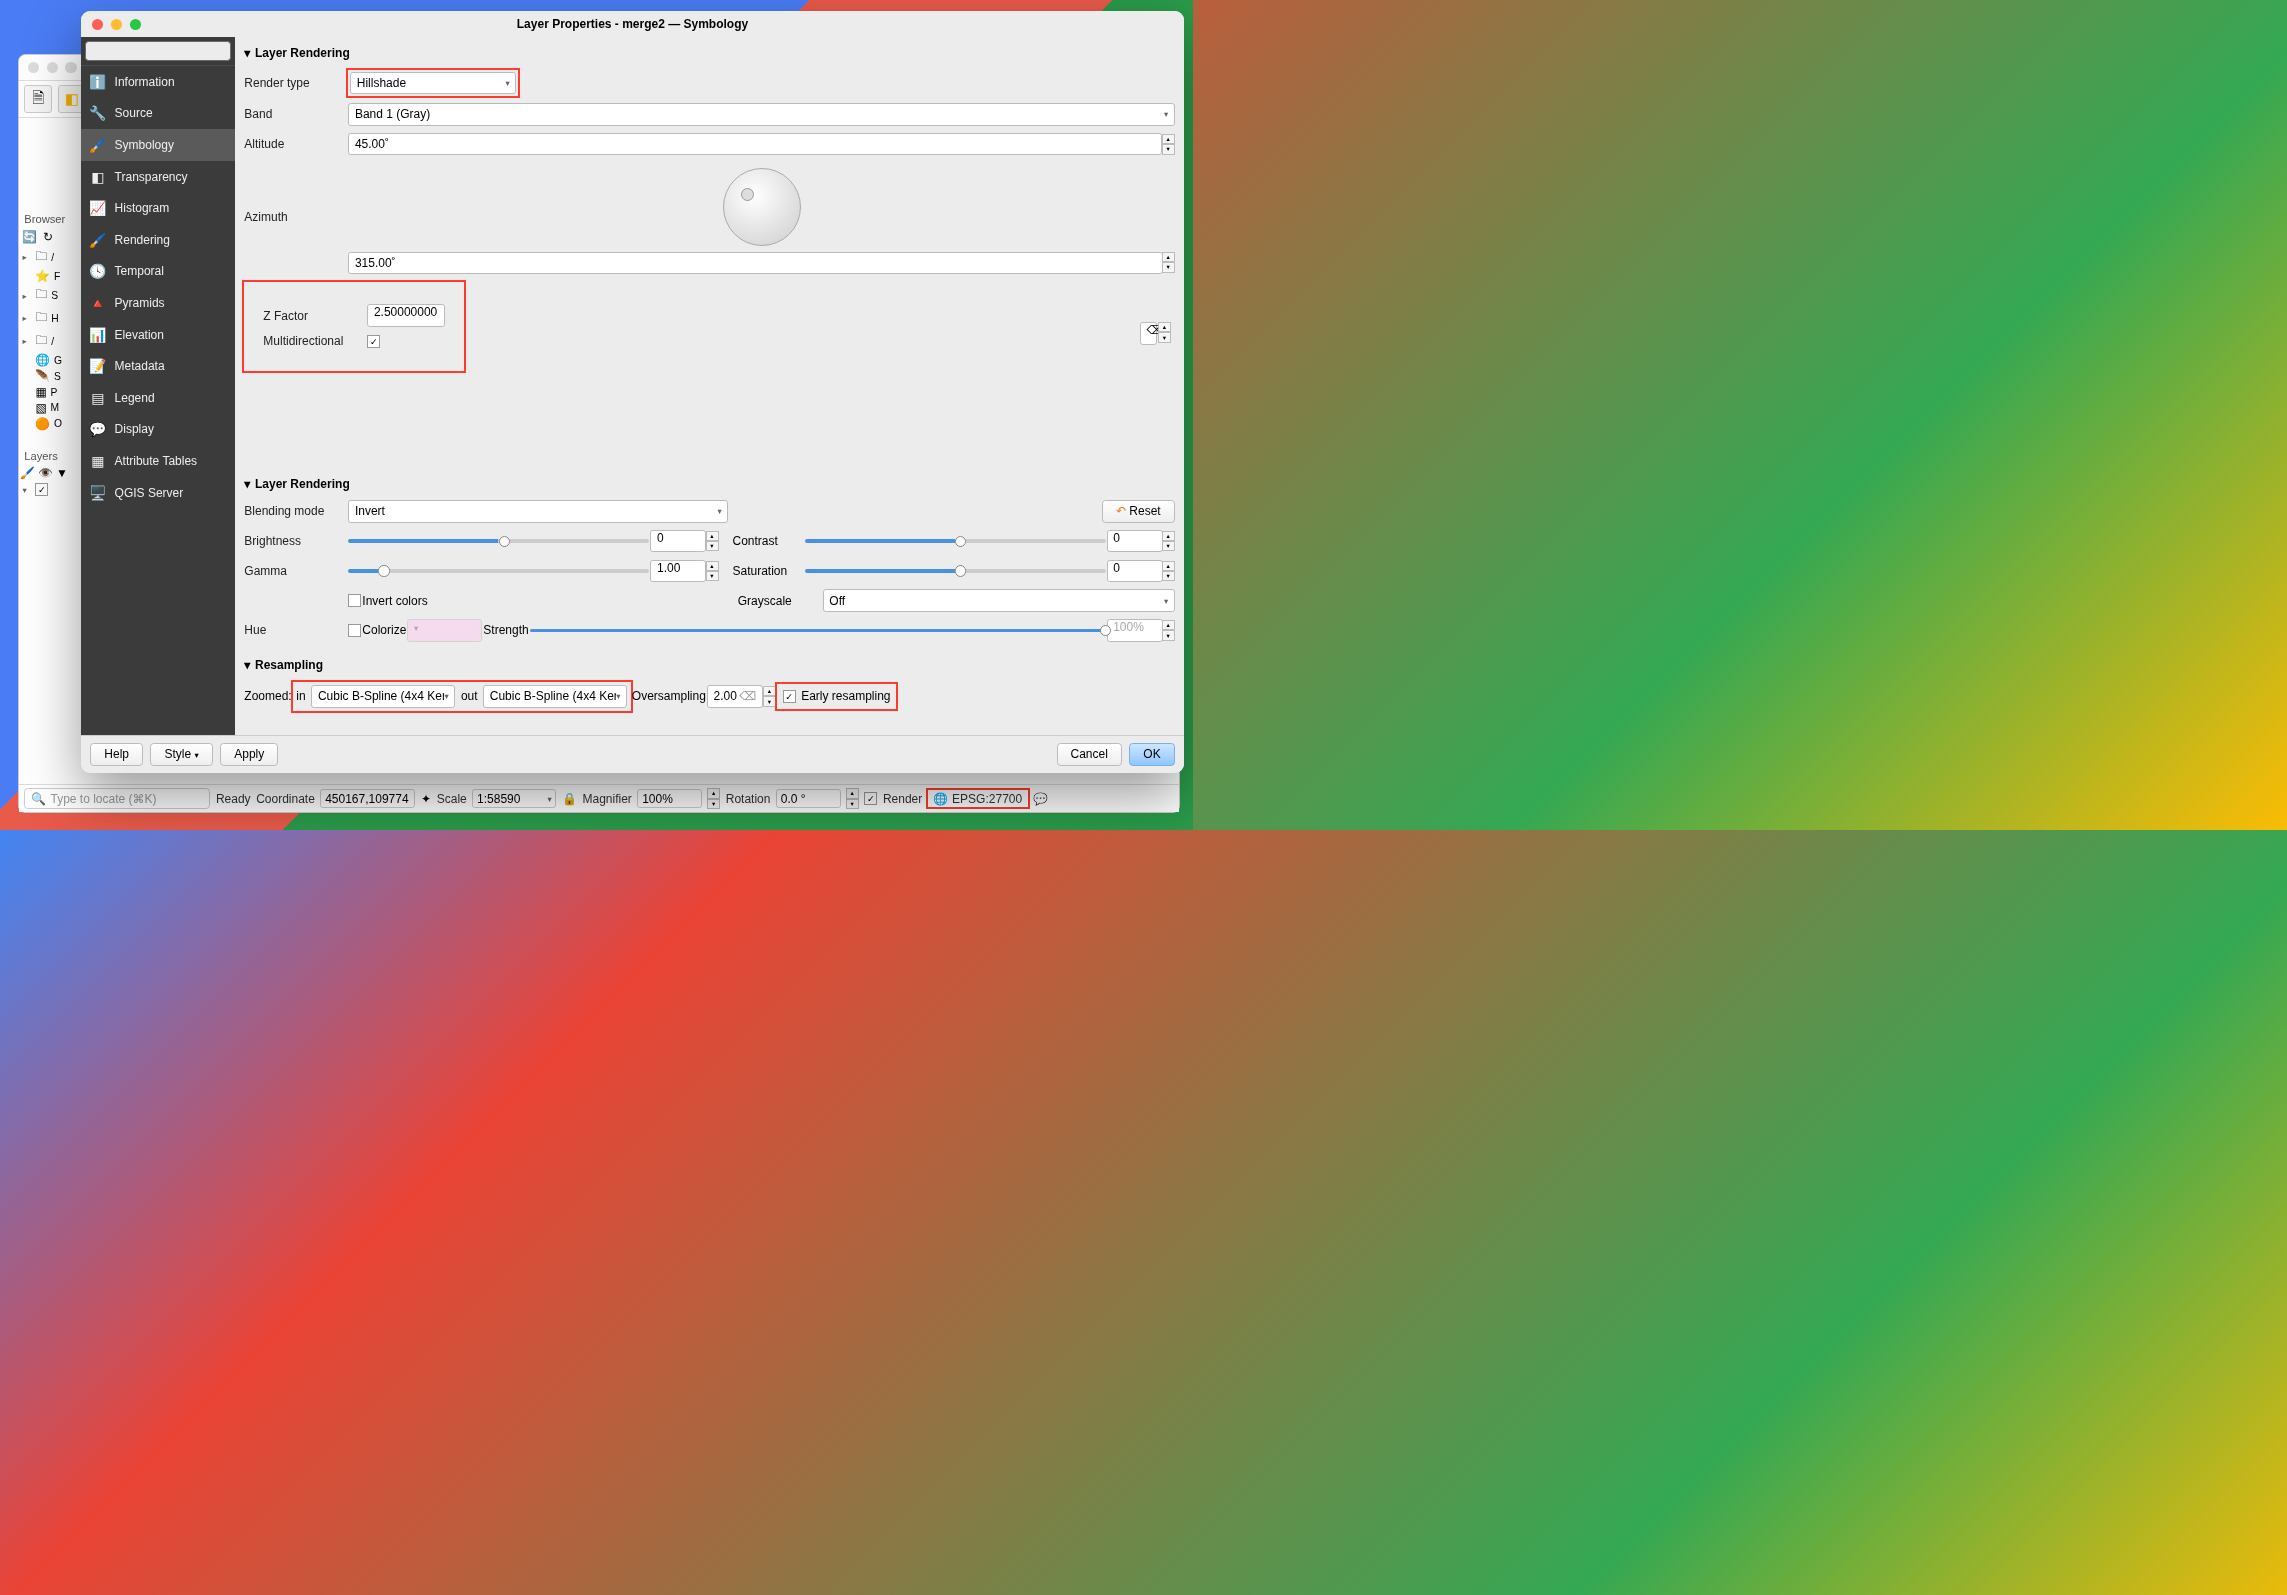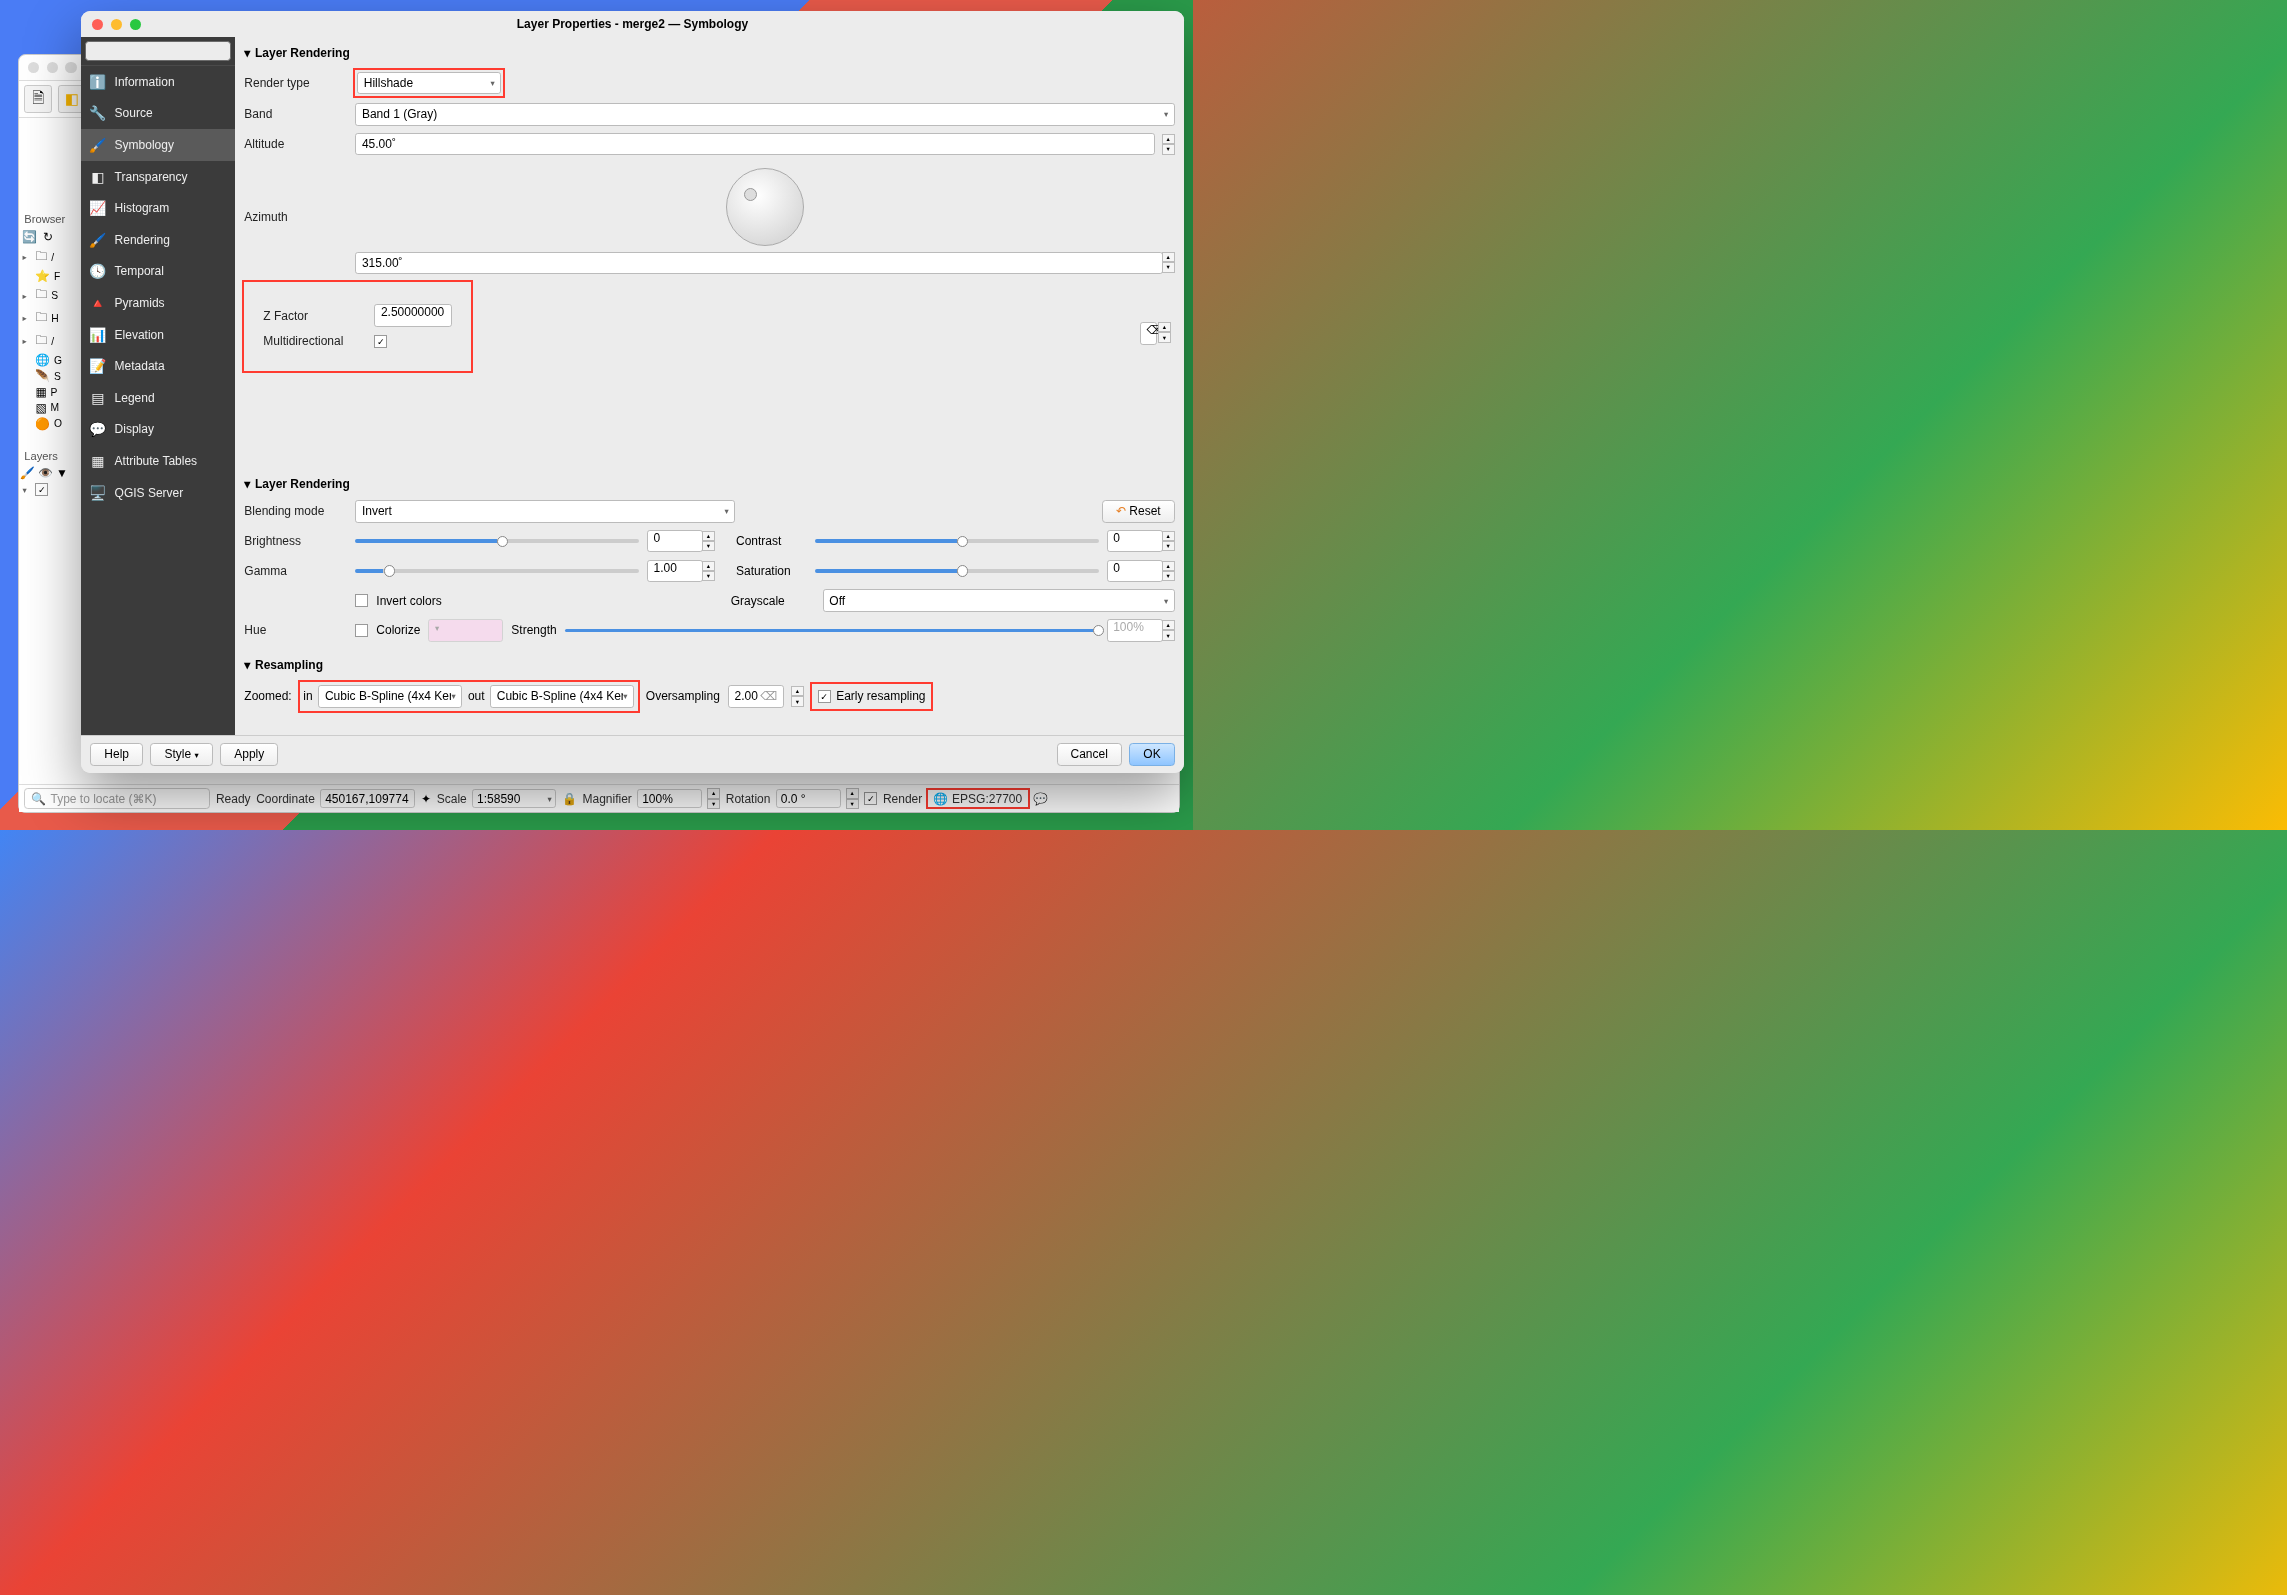--- a/index.html
+++ b/index.html
@@ -22,21 +22,21 @@
 .dialog-body{flex:1;display:flex;overflow:hidden;}
 .sidebar{width:154px;background:#3b3b3b;color:#eee;display:flex;flex-direction:column;}
 .search-row{padding:3.7px;border-bottom:0.9px solid #4a4a4a;}
 .search-row input{width:100%;height:20.5px;border-radius:3.7px;border:0.9px solid #6b6b6b;background:#ececec;padding:0 18.6px 0 5.6px;}
 .sb-item{display:flex;align-items:center;gap:7.5px;padding:6.5px 7.5px;cursor:pointer;}
 .sb-item.active{background:#5a5a5a;}
 .sb-icon{width:18.6px;height:18.6px;display:flex;align-items:center;justify-content:center;font-size:14px;}
 .main{flex:1;overflow:auto;padding:0;}
 .section{padding:3.7px 9.3px;}
 .sec-header{display:flex;align-items:center;gap:4.7px;font-weight:600;padding:5.6px 0;cursor:pointer;}
-.form-row{display:flex;align-items:center;padding:3.7px 0;gap:8px;}
+.form-row{display:flex;align-items:center;padding:3.7px 0;gap:1px;}
 .form-label{width:103px;color:#222;}
 .combo,.txt{border:0.9px solid #bbb;background:#fff;border-radius:2.8px;height:22.4px;padding:0 5.6px;}
 .txt{padding:0 5.6px;}
 .highlight{outline:2.8px solid #ff3b30;outline-offset:0;}
 .checkbox{width:13px;height:13px;border:0.9px solid #999;background:#fff;display:inline-flex;align-items:center;justify-content:center;font-size:9.3px;}
 .dial-container{display:flex;justify-content:center;padding:5.6px;}
 .dial{width:78px;height:78px;border-radius:50%;background:radial-gradient(circle at 40% 35%,#fff,#ccc);border:0.9px solid #aaa;position:relative;}
 .dial::before{content:'';position:absolute;width:11.2px;height:11.2px;border-radius:50%;background:#ddd;border:0.9px solid #999;left:17px;top:18.6px;}
 .btn{height:22.4px;border:0.9px solid #bbb;background:linear-gradient(#fff,#eee);border-radius:3.7px;padding:0 13px;cursor:pointer;}
 .btn.primary{background:linear-gradient(#cde6ff,#8fc5ff);border-color:#7ab0e5;}
@@ -212,21 +212,21 @@
     </div>
     <div class="main">
       <div class="section">
         <div class="sec-header">
           <span>▾</span>
           <span>Layer Rendering</span>
         </div>
         <div class="form-row">
           <div class="form-label">Render type</div>
           <div class="highlight" style="padding:1.9px;">
-            <div class="combo" style="width:144px;display:flex;align-items:center;">
+            <div class="combo" style="width:166px;display:flex;align-items:center;">
               <span>Hillshade</span>
                 <span class="dropdown-arrow">▾</span>
             </div>
           </div>
         </div>
         <div class="form-row">
           <div class="form-label">Band</div>
           <div class="combo" style="flex:1;display:flex;align-items:center;">
             <span>Band 1 (Gray)</span>
               <span class="dropdown-arrow">▾</span>

